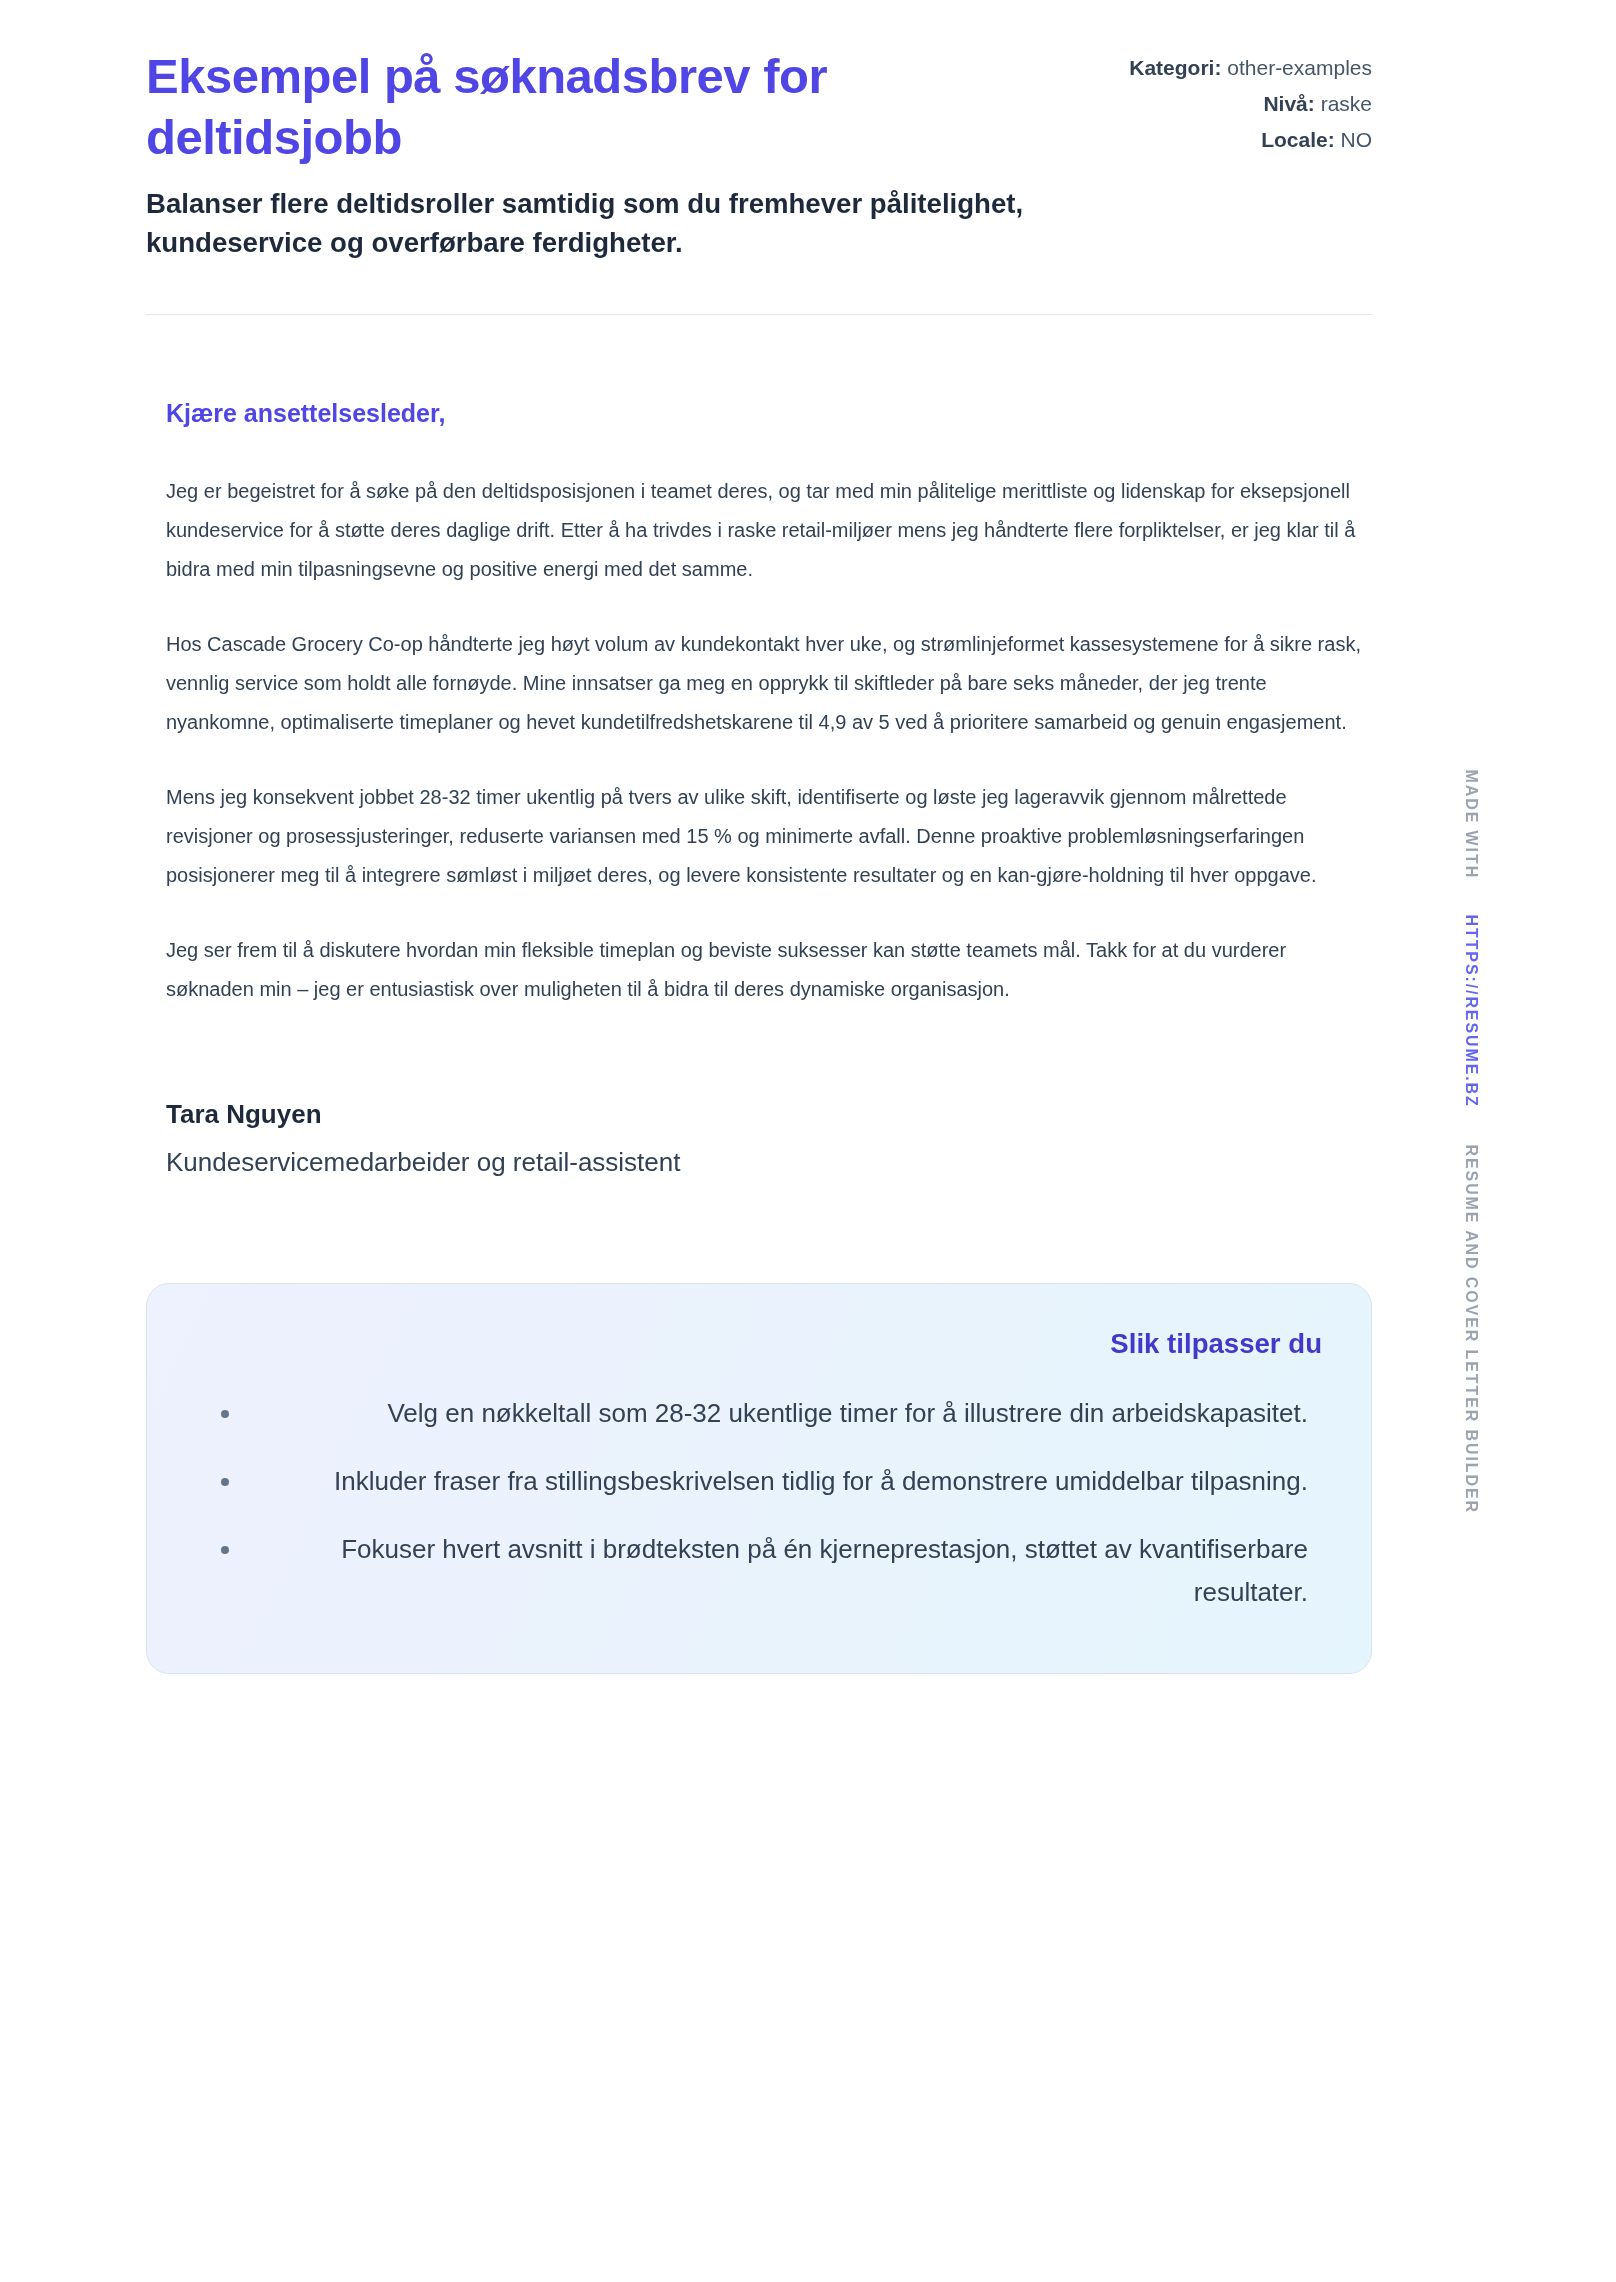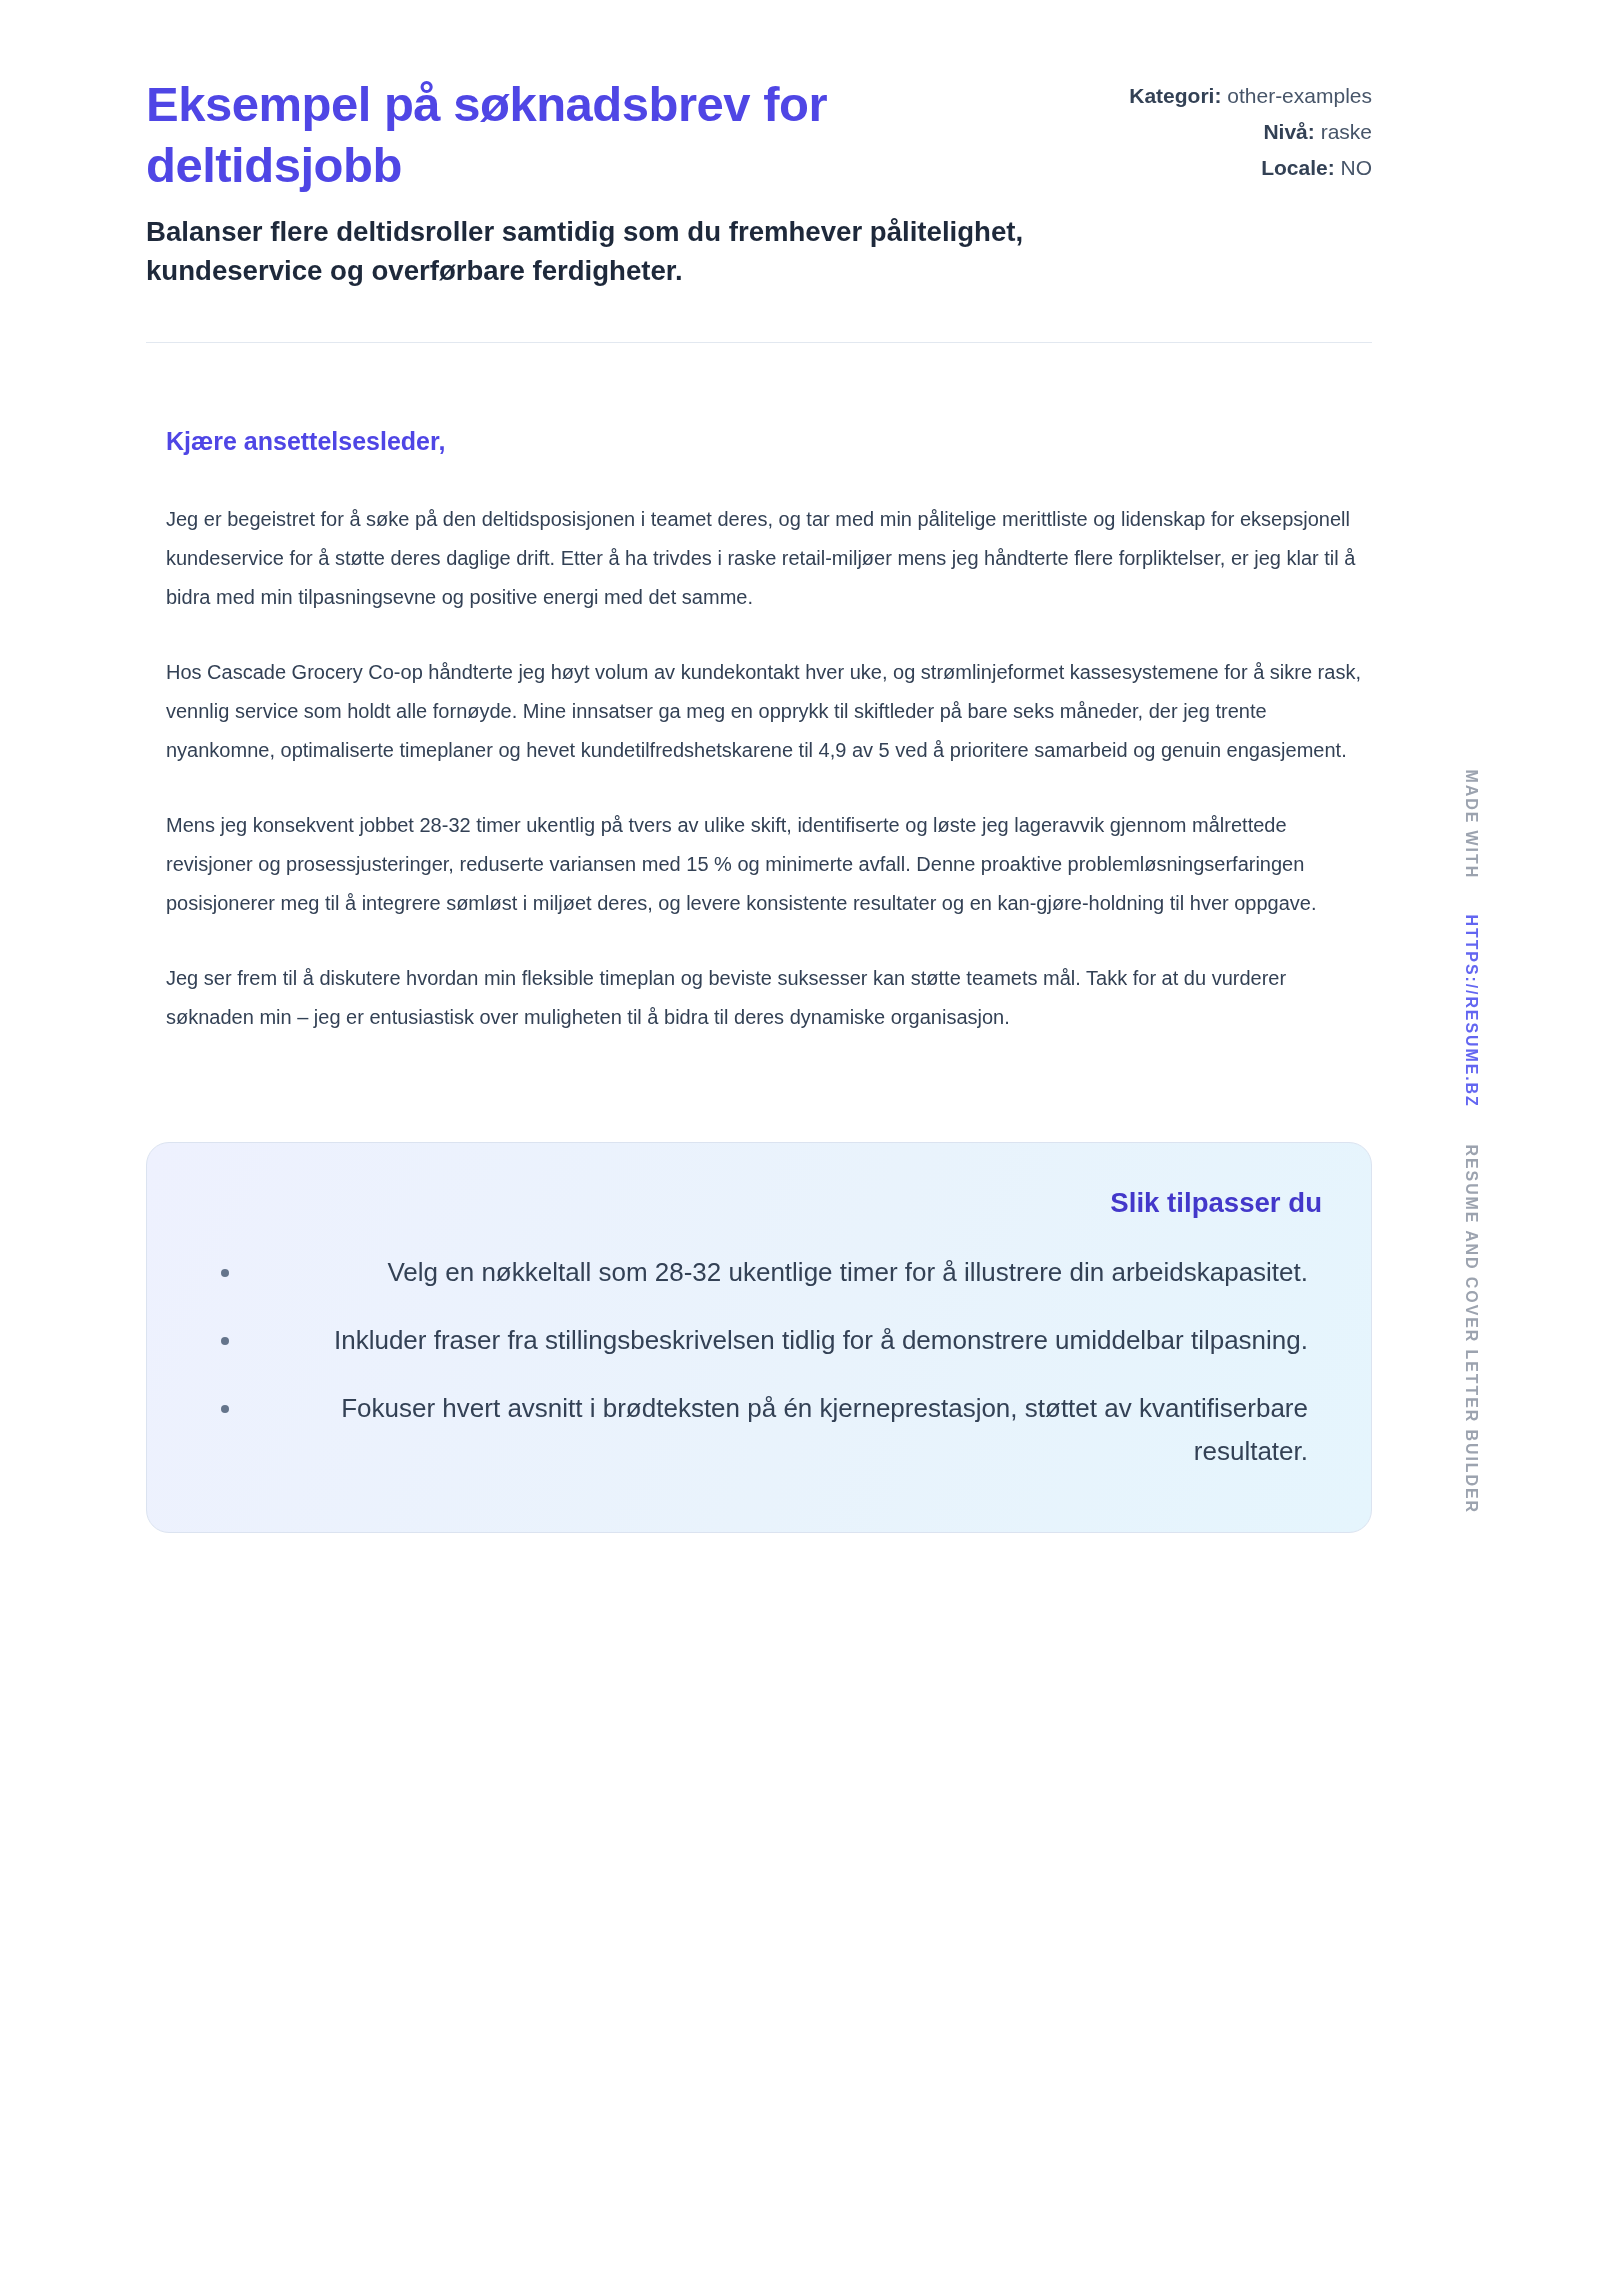--- a/index.html
+++ b/index.html
@@ -10,21 +10,21 @@
     font-family: "Liberation Sans", sans-serif;
     color: #334155;
     position: relative;
     overflow: hidden;
   }
   .page {
     position: relative;
     width: 1518px;
     height: 2283px;
     background: #ffffff;
-    padding: 74px 146px 0 146px;
+    padding: 46px 146px 0 146px;
   }
 
   
   .header {
     display: flex;
     justify-content: space-between;
     align-items: flex-start;
     gap: 38px;
   }
   .header-left { max-width: 942px; }
@@ -169,20 +169,24 @@
 
   <hr class="divider">
 
   <main class="letter">
     <p class="greeting">Kjære ansettelsesleder,</p>
     <p class="para">Jeg er begeistret for å søke på den deltidsposisjonen i teamet deres, og tar med min pålitelige merittliste og lidenskap for eksepsjonell kundeservice for å støtte deres daglige drift. Etter å ha trivdes i raske retail-miljøer mens jeg håndterte flere forpliktelser, er jeg klar til å bidra med min tilpasningsevne og positive energi med det samme.</p>
     <p class="para">Hos Cascade Grocery Co-op håndterte jeg høyt volum av kundekontakt hver uke, og strømlinjeformet kassesystemene for å sikre rask, vennlig service som holdt alle fornøyde. Mine innsatser ga meg en opprykk til skiftleder på bare seks måneder, der jeg trente nyankomne, optimaliserte timeplaner og hevet kundetilfredshetskarene til 4,9 av 5 ved å prioritere samarbeid og genuin engasjement.</p>
     <p class="para">Mens jeg konsekvent jobbet 28-32 timer ukentlig på tvers av ulike skift, identifiserte og løste jeg lageravvik gjennom målrettede revisjoner og prosessjusteringer, reduserte variansen med 15 % og minimerte avfall. Denne proaktive problemløsningserfaringen posisjonerer meg til å integrere sømløst i miljøet deres, og levere konsistente resultater og en kan-gjøre-holdning til hver oppgave.</p>
     <p class="para">Jeg ser frem til å diskutere hvordan min fleksible timeplan og beviste suksesser kan støtte teamets mål. Takk for at du vurderer søknaden min – jeg er entusiastisk over muligheten til å bidra til deres dynamiske organisasjon.</p>
 
+    <div class="signature">
+      <p class="sig-name">Tara Nguyen</p>
+      <p class="sig-role">Kundeservicemedarbeider og retail-assistent</p>
+    </div>
   </main>
 
   <section class="tips-card">
     <h2 class="tips-heading">Slik tilpasser du</h2>
     <ul class="tips-list">
       <li>Velg en nøkkeltall som 28-32 ukentlige timer for å illustrere din arbeidskapasitet.</li>
       <li>Inkluder fraser fra stillingsbeskrivelsen tidlig for å demonstrere umiddelbar tilpasning.</li>
       <li>Fokuser hvert avsnitt i brødteksten på én kjerneprestasjon, støttet av kvantifiserbare resultater.</li>
     </ul>
   </section>

